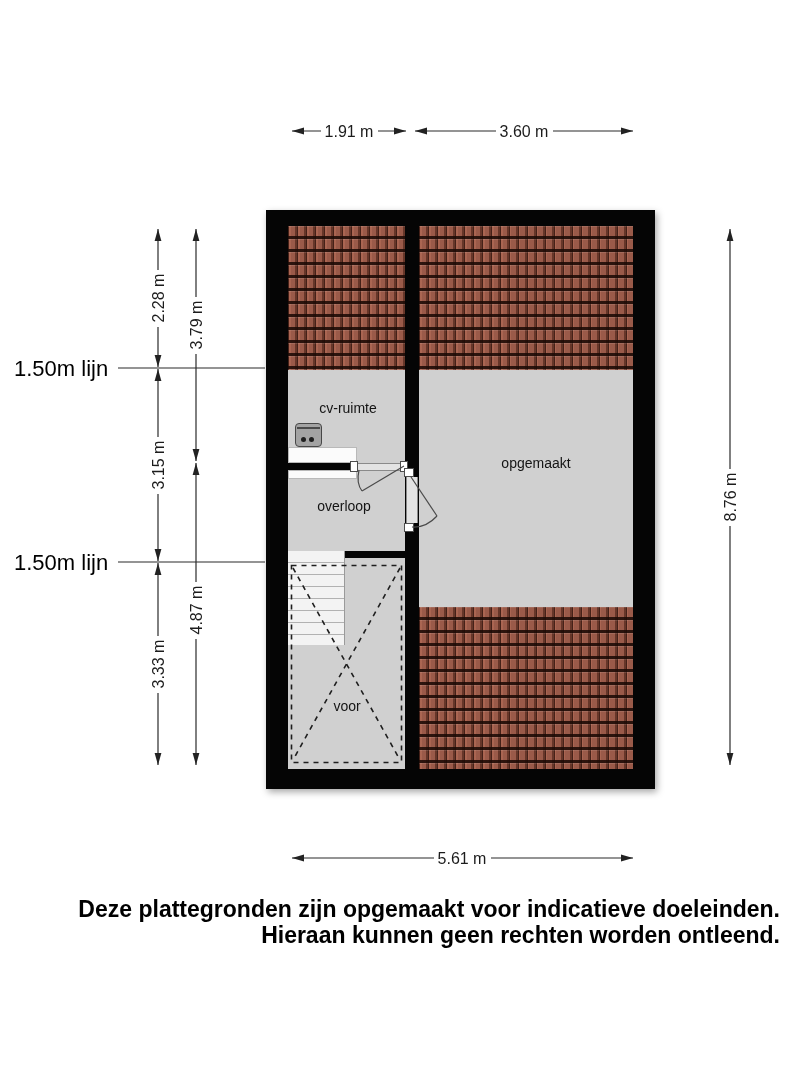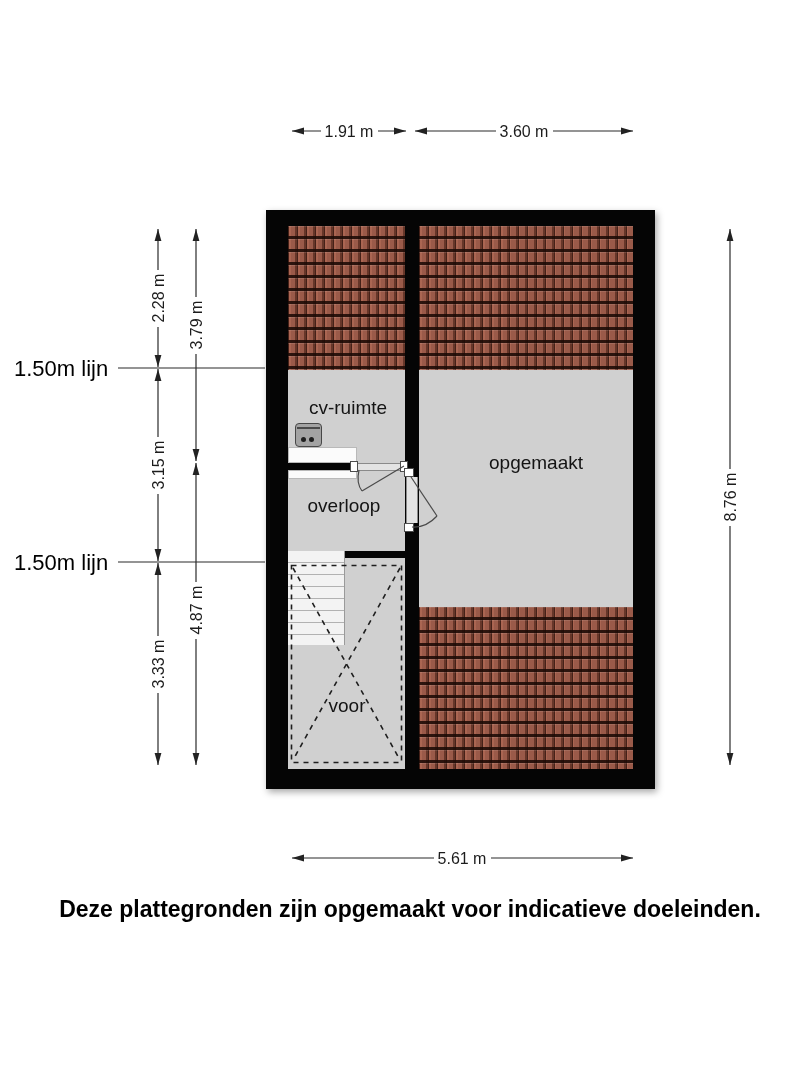--- a/index.html
+++ b/index.html
@@ -37,29 +37,29 @@
     background-image:repeating-linear-gradient(180deg,
       rgba(0,0,0,0) 0px, rgba(0,0,0,0) 10.8px, #b2b2b2 10.8px, #b2b2b2 12px);
     border-right:1px solid #9a9a9a;box-sizing:border-box;
   }
   .boiler{
     background:#a3a3a3;border:1px solid #474747;border-radius:4px;box-sizing:border-box;
   }
   .boiler .boiler-top{position:absolute;left:1px;right:1px;top:3px;height:2px;background:#4a4a4a;}
   .boiler .dot{position:absolute;width:5px;height:5px;border-radius:50%;background:#1f1f1f;top:13px;}
   .room-label{
-    color:#141414;font-size:19px;white-space:nowrap;
+    color:#141414;font-size:14px;white-space:nowrap;
     transform:translate(-50%,-50%);
   }
   .svg-overlay{left:0;top:0;pointer-events:none;}
   .dim-text{font-size:16px;fill:#1c1c1c;}
   .lijn-text{font-size:22px;fill:#000000;}
   
   .disclaimer{
-    left:40px;top:896px;width:740px;text-align:center;color:#000;
+    left:40px;top:896px;width:740px;text-align:right;color:#000;
     font-size:23px;font-weight:bold;line-height:1.15;
   }
 </style>
 </head>
 <body>
 
 <div class="abs plan-frame"></div>
 
 <div class="abs roof" style="left:288px;top:226px;width:117px;height:144px;"></div>
 <div class="abs roof" style="left:419px;top:226px;width:214px;height:144px;"></div>
@@ -151,13 +151,14 @@
   <text class="lijn-text" x="14" y="562" dominant-baseline="central">1.50m lijn</text>
 </svg>
 
 <div class="abs room-label" style="left:348px;top:408px;">cv-ruimte</div>
 <div class="abs room-label" style="left:536px;top:463px;">opgemaakt</div>
 <div class="abs room-label" style="left:344px;top:506px;">overloop</div>
 <div class="abs room-label" style="left:347px;top:706px;">voor</div>
 
 <div class="abs disclaimer">
   <div>Deze plattegronden zijn opgemaakt voor indicatieve doeleinden.</div>
+  <div>Hieraan kunnen geen rechten worden ontleend.</div>
 </div>
 
 </body></html>

